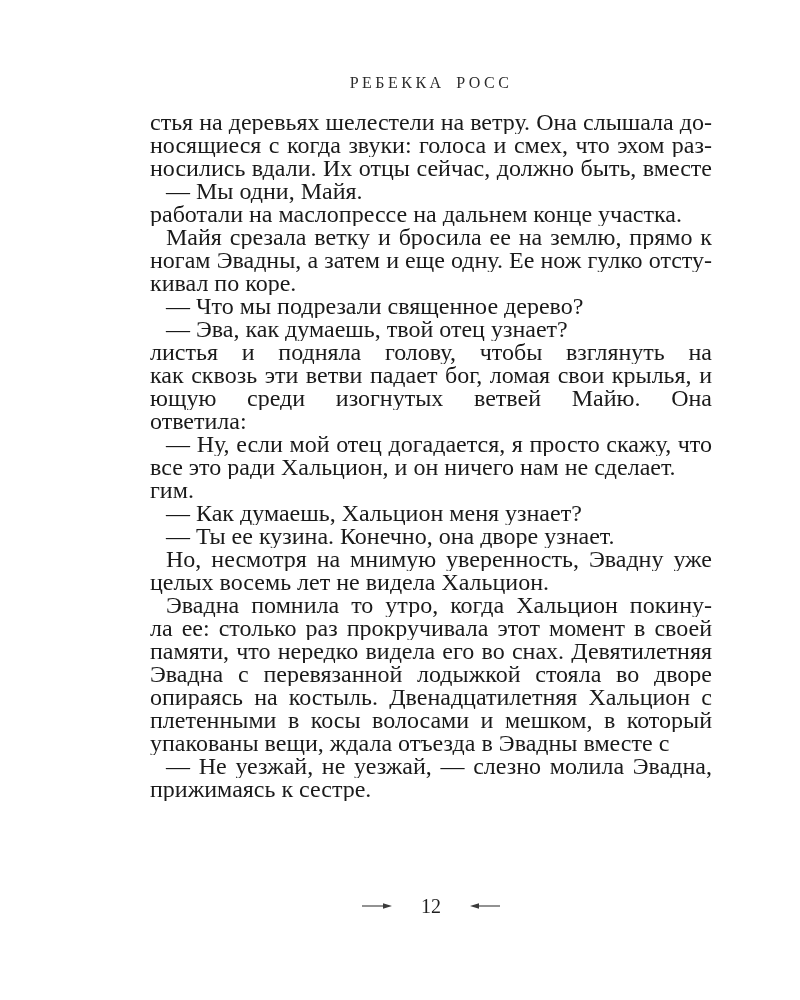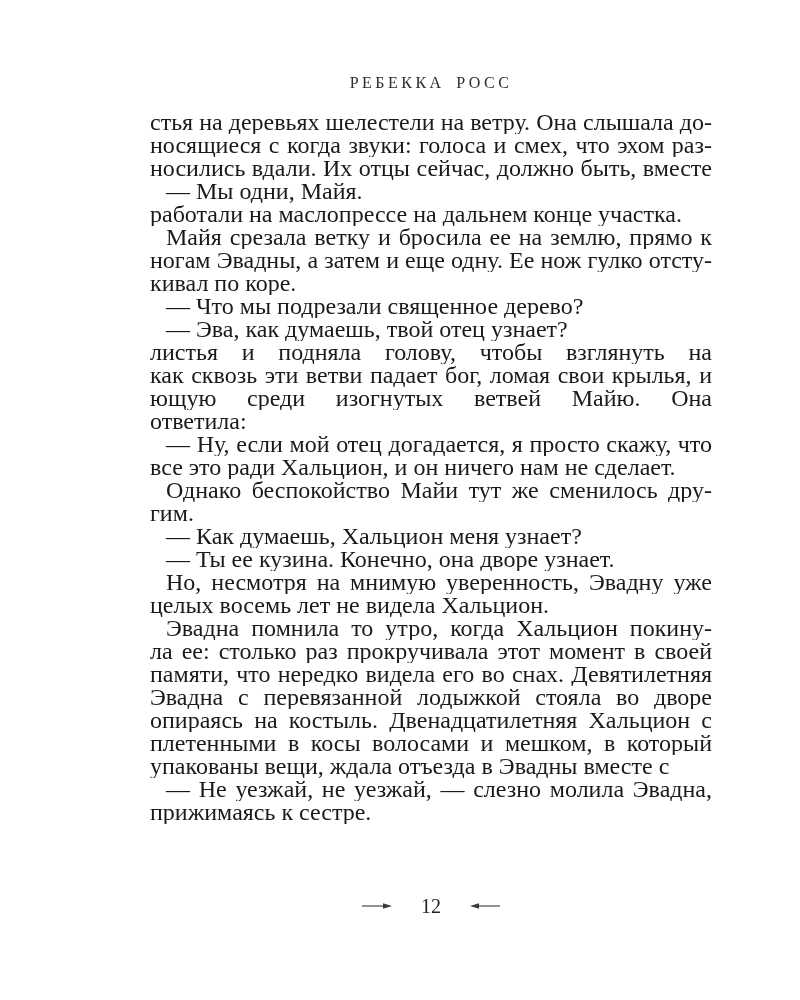--- a/index.html
+++ b/index.html
@@ -86,21 +86,20 @@
       <div class="line j">ногам Эвадны, а затем и еще одну. Ее нож гулко отсту-</div>
       <div class="line">кивал по коре.</div>
       <div class="line indent">— Что мы подрезали священное дерево?</div>
       <div class="line indent">— Эва, как думаешь, твой отец узнает?</div>
       <div class="line j">листья и подняла голову, чтобы взглянуть на балансиру-</div>
       <div class="line j">как сквозь эти ветви падает бог, ломая свои крылья, и</div>
       <div class="line j">ющую среди изогнутых ветвей Майю. Она представила,</div>
       <div class="line">ответила:</div>
       <div class="line j indent">— Ну, если мой отец догадается, я просто скажу, что</div>
       <div class="line">все это ради Хальцион, и он ничего нам не сделает.</div>
-      <div class="line j indent">Однако беспокойство Майи тут же сменилось дру-</div>
       <div class="line">гим.</div>
       <div class="line indent">— Как думаешь, Хальцион меня узнает?</div>
       <div class="line indent">— Ты ее кузина. Конечно, она дворе узнает.</div>
       <div class="line j indent">Но, несмотря на мнимую уверенность, Эвадну уже</div>
       <div class="line">целых восемь лет не видела Хальцион.</div>
       <div class="line j indent">Эвадна помнила то утро, когда Хальцион покину-</div>
       <div class="line j">ла ее: столько раз прокручивала этот момент в своей</div>
       <div class="line j">памяти, что нередко видела его во снах. Девятилетняя</div>
       <div class="line j">Эвадна с перевязанной лодыжкой стояла во дворе дома,</div>
       <div class="line j">опираясь на костыль. Двенадцатилетняя Хальцион с за-</div>

